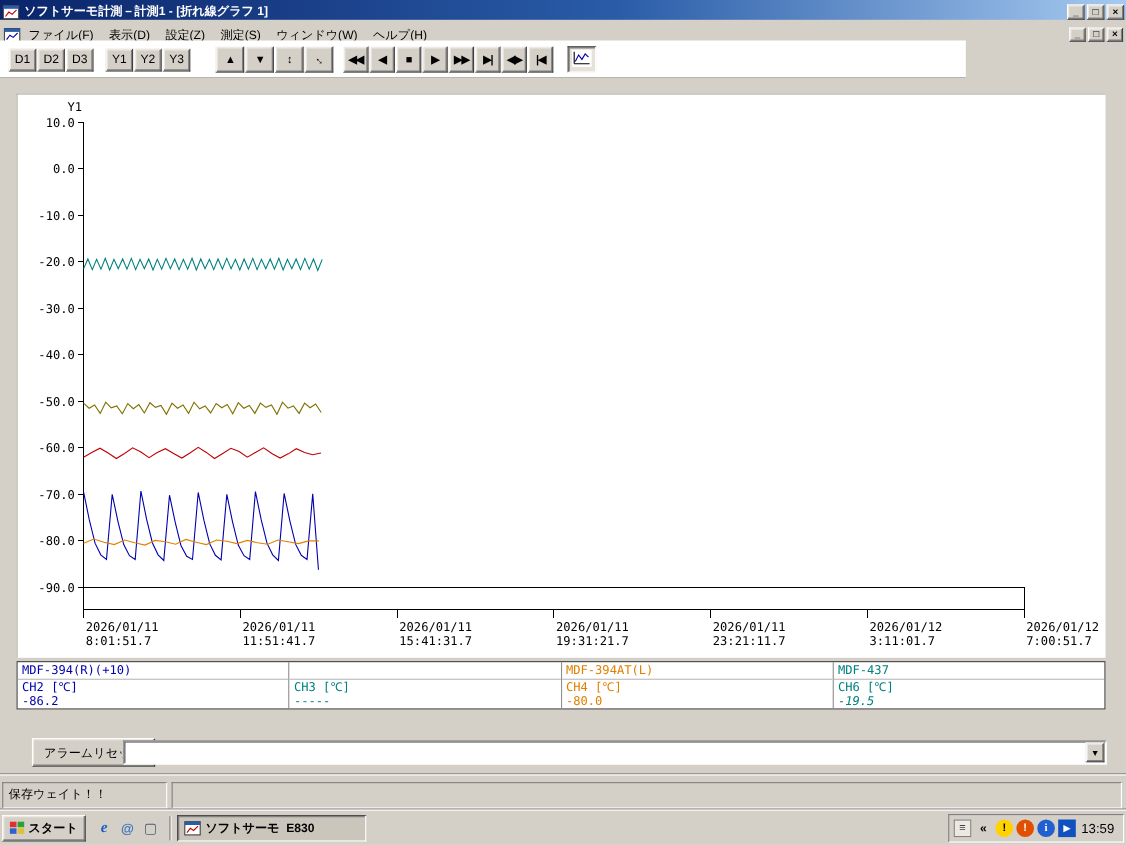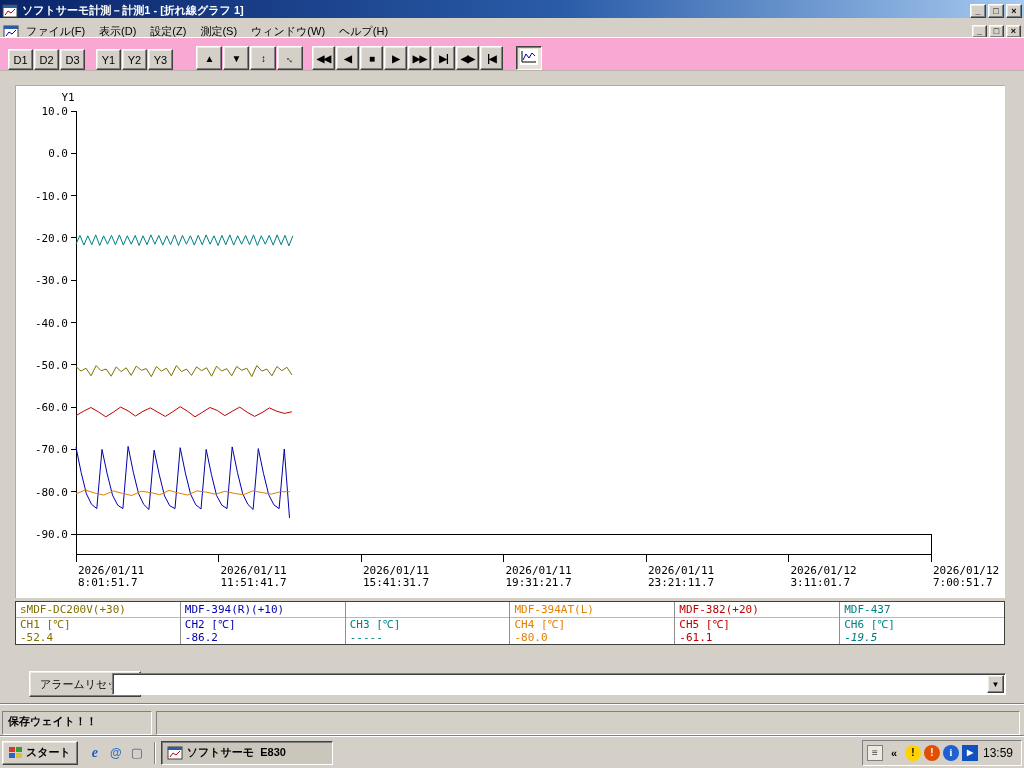--- a/index.html
+++ b/index.html
@@ -16,23 +16,23 @@
   .title-text{color:#fff;font-weight:bold;margin-left:4px;flex:1;white-space:pre;font-size:11px;}
   .winbtn{width:16px;height:14px;margin-left:2px;font-size:9px;line-height:11px;text-align:center;
           font-weight:bold;padding:0;font-family:"Liberation Sans",sans-serif;}
   
   .menubar{position:absolute;left:0;top:22px;width:1024px;height:19px;background:#d4d0c8;
            display:flex;align-items:center;padding:0 3px;box-sizing:border-box;}
   .menu-item{padding:2px 7px;}
   .mdi-controls{margin-left:auto;display:flex;}
   .mdi-controls .winbtn{width:15px;height:13px;}
   
-  .toolbar{position:absolute;left:0;top:37px;width:1024px;height:34px;background:#f9a8d4;
+  .toolbar{position:absolute;left:0;top:37px;width:878px;height:34px;background:#ffffff;
            border-top:1px solid #ffffff;border-bottom:1px solid #b8b4ac;
-           display:flex;align-items:flex-end;padding-left:8px;box-sizing:border-box;}
+           display:flex;align-items:center;padding-left:8px;box-sizing:border-box;}
   .tb-btn{width:25px;height:21px;font-size:11px;margin-right:1px;padding:0;}
   .tb-ico{width:26px;height:24px;font-size:10px;font-weight:bold;letter-spacing:-1px;
           margin-right:1px;padding:0;}
   .tb-ico.narrow{width:23px;}
   .rot45{display:inline-block;transform:rotate(45deg);}
   .gap-a{width:10px;} .gap-b{width:22px;} .gap-c{width:8px;} .gap-d{width:12px;}
   .graph-btn{width:26px;height:24px;padding:2px;}
   
   .chart-panel{position:absolute;left:15px;top:85px;width:990px;height:513px;background:#ffffff;
                border-left:1px solid #b0aca4;border-top:1px solid #b0aca4;box-sizing:border-box;}
@@ -51,21 +51,21 @@
              font-family:"Liberation Sans",sans-serif;}
   .combo{position:absolute;left:112px;top:673px;width:894px;height:22px;background:#fff;
          border:1px solid;border-color:#808080 #ffffff #ffffff #808080;
          box-shadow:inset 1px 1px 0 #404040;display:flex;align-items:center;box-sizing:border-box;}
   .combo-value{flex:1;padding:0 4px;white-space:pre;}
   .combo-btn{width:17px;height:18px;margin-right:1px;font-size:8px;line-height:15px;text-align:center;padding:0;}
   
   .statusbar{position:absolute;left:0;top:704px;width:1024px;height:32px;background:#d4d0c8;
              border-top:1px solid #ffffff;box-shadow:0 -1px 0 #808080;}
   .status-cell{position:absolute;top:6px;height:24px;border:1px solid;
-               border-color:#808080 #ffffff #ffffff #808080;padding:2px 5px;box-sizing:border-box;white-space:pre;font-weight:bold;}
+               border-color:#808080 #ffffff #ffffff #808080;padding:2px 5px;box-sizing:border-box;white-space:pre;}
   .status-cell.c1{left:2px;width:150px;}
   .status-cell.c2{left:156px;width:864px;}
   
   .taskbar{position:absolute;left:0;top:736px;width:1024px;height:32px;background:#d4d0c8;
            border-top:1px solid #ffffff;box-shadow:0 -1px 0 #808080;
            display:flex;align-items:center;padding:0 2px;box-sizing:border-box;}
   .start-btn{height:24px;display:flex;align-items:center;padding:0 6px;font-weight:bold;
              font-size:11px;font-family:"Liberation Sans",sans-serif;}
   .flag{width:13px;height:12px;display:grid;grid-template-columns:6px 6px;grid-template-rows:5px 5px;
         gap:1px;margin-right:4px;}
@@ -220,43 +220,33 @@
       <polyline points="60.0,280.5 65.0,285.1 70.0,282.2 75.1,289.8 80.1,279.6 85.1,284.7 90.1,283.0 95.2,290.2 100.2,280.9 105.2,285.6 110.2,281.8 115.2,289.4 120.3,280.1 125.3,284.3 130.3,282.6 135.3,290.6 140.4,280.5 145.4,285.1 150.4,282.2 155.4,289.8 160.4,279.6 165.5,285.6 170.5,283.0 175.5,289.4 180.5,280.9 185.6,284.7 190.6,281.8 195.6,290.2 200.6,280.1 205.6,285.1 210.7,282.6 215.7,289.8 220.7,280.5 225.7,284.3 230.8,282.2 235.8,290.6 240.8,279.6 245.8,285.1 250.8,283.0 255.9,289.8 260.9,280.5 265.9,284.7 270.9,281.3 276.0,289.0" fill="none" stroke="#807000" stroke-width="1"></polyline>
       <polyline points="60.0,361.3 65.2,386.7 70.4,407.8 75.6,418.4 80.8,422.6 86.0,363.4 91.2,387.9 96.5,409.1 101.7,419.2 106.9,422.6 112.1,360.4 117.3,386.2 122.5,407.4 127.7,418.4 132.9,423.5 138.1,364.2 143.3,388.8 148.5,409.9 153.7,419.7 159.0,422.6 164.2,361.7 169.4,387.1 174.6,408.2 179.8,418.8 185.0,423.0 190.2,363.4 195.4,388.4 200.6,409.5 205.8,419.2 211.0,422.6 216.2,360.9 221.5,386.7 226.7,407.8 231.9,418.4 237.1,423.5 242.3,362.6 247.5,387.5 252.7,408.7 257.9,418.8 263.1,422.6 268.3,363.0 273.5,431.9" fill="none" stroke="#0000b0" stroke-width="1"></polyline>
       <polyline points="60.0,407.8 69.3,404.0 78.6,407.0 87.9,409.1 97.2,404.9 106.5,407.4 115.8,409.5 125.1,405.3 134.4,406.5 143.7,408.7 153.0,404.4 162.3,407.0 171.6,409.1 180.9,404.9 190.2,406.1 199.5,408.2 208.8,405.3 218.1,407.4 227.4,408.7 236.7,404.9 246.0,406.5 255.3,408.2 264.6,405.7 273.9,405.7" fill="none" stroke="#e08000" stroke-width="1"></polyline>
       <polyline points="60.0,329.6 67.4,325.3 74.9,321.5 82.3,325.8 89.8,330.8 97.2,326.2 104.6,321.1 112.1,324.9 119.5,330.0 127.0,325.3 134.4,321.9 141.8,326.2 149.3,330.4 156.7,325.8 164.2,320.7 171.6,325.3 179.0,330.8 186.5,326.2 193.9,321.5 201.4,324.5 208.8,329.6 216.2,325.3 223.7,321.1 231.1,326.2 238.6,330.4 246.0,326.6 253.4,321.9 260.9,325.3 268.3,327.4 275.8,325.8" fill="none" stroke="#c00000" stroke-width="1"></polyline>
       <polyline points="60.0,158.2 63.9,149.4 67.9,159.1 71.8,149.8 75.8,158.7 79.7,148.9 83.7,159.5 87.6,149.8 91.5,158.2 95.5,149.4 99.4,158.7 103.4,148.9 107.3,159.1 111.3,149.8 115.2,158.2 119.2,149.4 123.1,159.5 127.0,149.8 131.0,158.7 134.9,148.9 138.9,158.2 142.8,149.4 146.8,159.1 150.7,149.8 154.6,158.7 158.6,148.9 162.5,159.5 166.5,149.4 170.4,158.2 174.4,149.8 178.3,159.1 182.2,149.4 186.2,158.7 190.1,148.9 194.1,158.2 198.0,149.8 202.0,159.5 205.9,149.4 209.8,158.7 213.8,148.9 217.7,159.1 221.7,149.8 225.6,158.2 229.6,149.4 233.5,158.7 237.5,148.9 241.4,159.5 245.3,149.8 249.3,158.2 253.2,149.4 257.2,159.1 261.1,148.9 265.1,158.7 269.0,149.4 272.9,159.9 276.9,149.8" fill="none" stroke="#008080" stroke-width="1"></polyline>
     </svg>
 </div>
 
 <div class="channel-panel" id="channel-panel">
     <div class="channel-cell">
-      <div class="ch-name" style="color: rgb(128, 112, 0);">sMDF-DC200V(+30)</div>
-      <div class="ch-id" style="color: rgb(128, 112, 0);">CH1 [℃]</div>
-      <div class="ch-value" style="color: rgb(128, 112, 0);">-52.4</div>
-    </div>
-    <div class="channel-cell">
       <div class="ch-name" style="color: rgb(0, 0, 176);">MDF-394(R)(+10)</div>
       <div class="ch-id" style="color: rgb(0, 0, 176);">CH2 [℃]</div>
       <div class="ch-value" style="color: rgb(0, 0, 176);">-86.2</div>
     </div>
     <div class="channel-cell">
       <div class="ch-name" style="color: rgb(0, 128, 128);"></div>
       <div class="ch-id" style="color: rgb(0, 128, 128);">CH3 [℃]</div>
       <div class="ch-value" style="color: rgb(0, 128, 128);">-----</div>
     </div>
     <div class="channel-cell">
       <div class="ch-name" style="color: rgb(224, 128, 0);">MDF-394AT(L)</div>
       <div class="ch-id" style="color: rgb(224, 128, 0);">CH4 [℃]</div>
       <div class="ch-value" style="color: rgb(224, 128, 0);">-80.0</div>
-    </div>
-    <div class="channel-cell">
-      <div class="ch-name" style="color: rgb(192, 0, 0);">MDF-382(+20)</div>
-      <div class="ch-id" style="color: rgb(192, 0, 0);">CH5 [℃]</div>
-      <div class="ch-value" style="color: rgb(192, 0, 0);">-61.1</div>
     </div>
     <div class="channel-cell">
       <div class="ch-name" style="color: rgb(0, 128, 128);">MDF-437</div>
       <div class="ch-id" style="color: rgb(0, 128, 128);">CH6 [℃]</div>
       <div class="ch-value" style="color: rgb(0, 128, 128); font-style: italic;">-19.5</div>
     </div>
   </div>
 
 <button class="alarm-btn raised">アラームリセット</button>
 <div class="combo">

